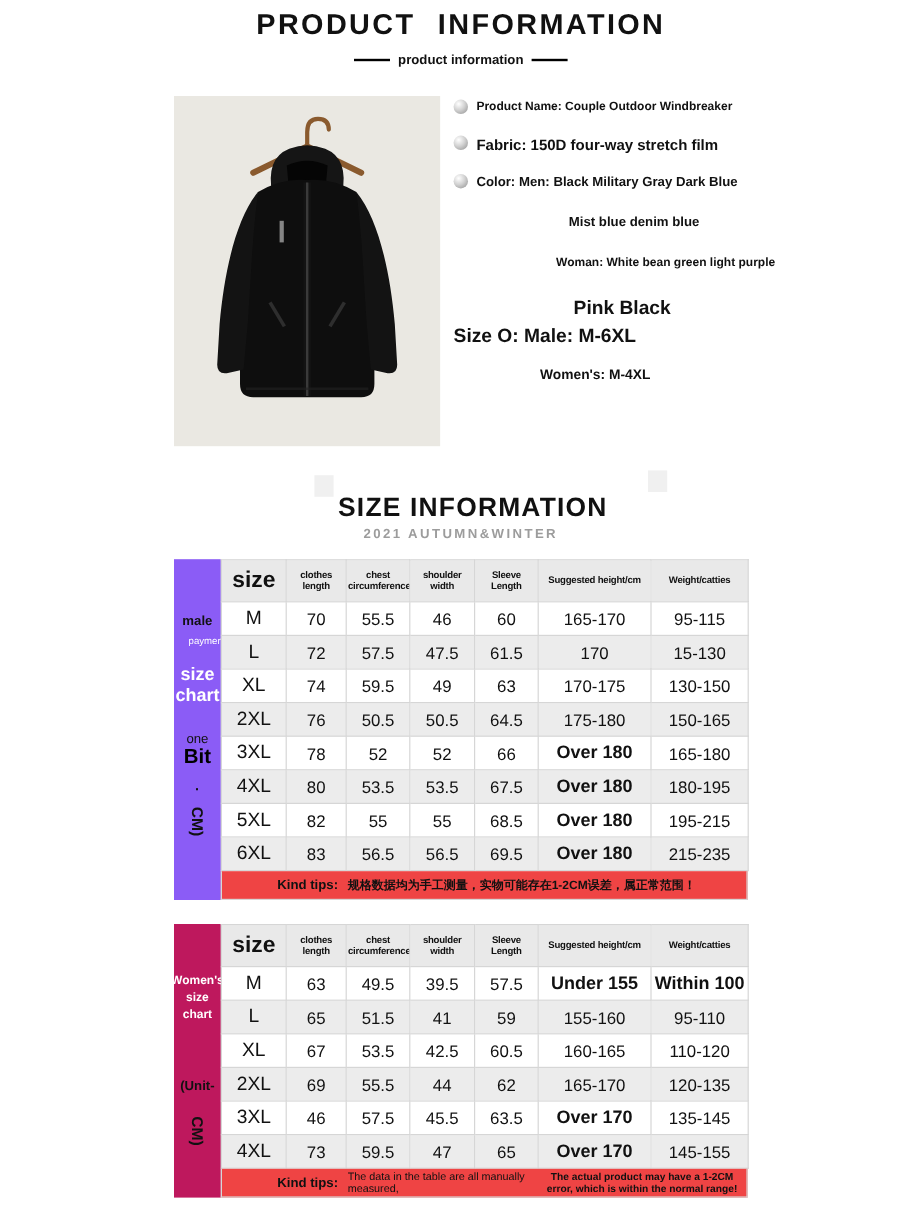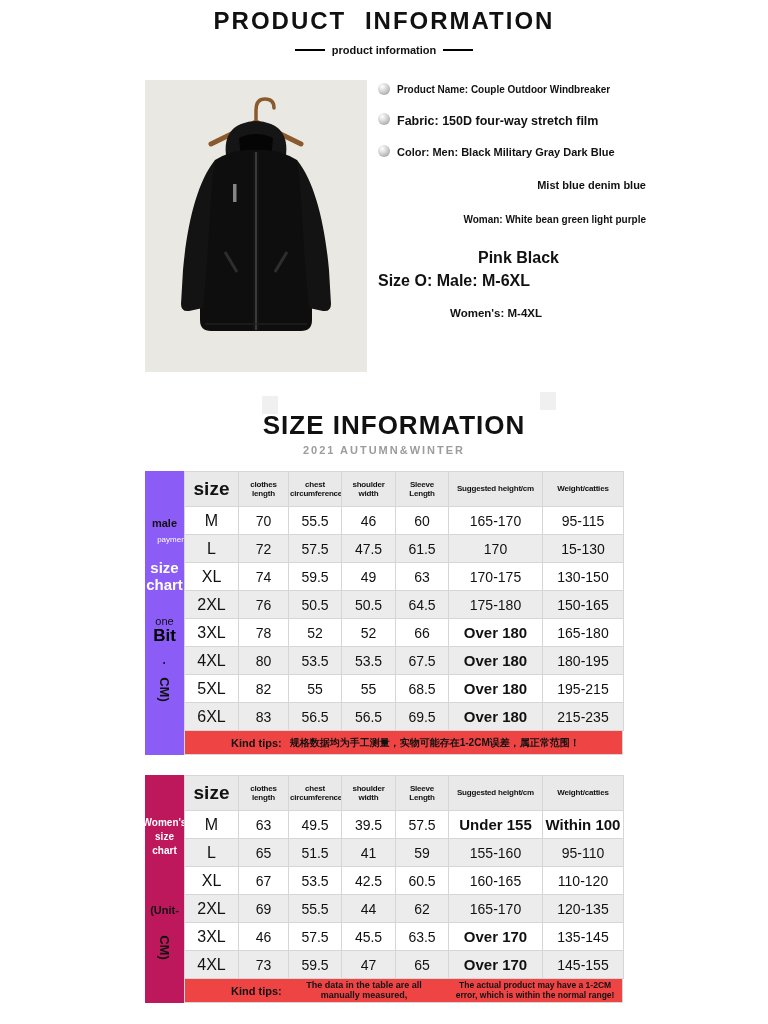--- a/index.html
+++ b/index.html
@@ -24,29 +24,29 @@
   .product-info { position:absolute; left:378px; top:4px; width:268px; }
   .bullet { display:flex; align-items:flex-start; gap:7px; margin-bottom:18px; }
   .dot {
     width:12px; height:12px; border-radius:50%; flex:0 0 12px; margin-top:-1px;
     background:radial-gradient(circle at 35% 30%, #ffffff, #d2d2d2 45%, #8e8e8e);
   }
   .btext { font-weight:700; line-height:1.15; }
   .b1 .btext { font-size:10px; }
   .b2 .btext { font-size:12.5px; }
   .b3 .btext { font-size:11px; }
-  .line-mist  { margin:20px 0 0 96px;  font-size:11px;   font-weight:700;text-align:right; }
+  .line-mist  { margin:20px 0 0 96px;  font-size:11px;   font-weight:700; }
   .line-woman { margin:23px 0 0 60px;  font-size:10px;   font-weight:700;text-align:right; }
   .line-pink  { margin:24px 0 0 100px; font-size:16px;   font-weight:700; }
   .line-sizeo { margin:5px 0 0 0;      font-size:16px;   font-weight:700; }
   .line-women { margin:17px 0 0 72px;  font-size:11.5px; font-weight:700; }
 
   
   .size-head { position:relative; margin-top:30px; }
-  .size-title { text-align:center; font-size:26px; font-weight:800; letter-spacing:1px;padding-left:20px; }
+  .size-title { text-align:center; font-size:22px; font-weight:800; letter-spacing:1px;padding-left:20px; }
   .size-sub { text-align:center; margin-top:3px; color:#9c9c9c; font-size:11px; font-weight:700; letter-spacing:2px; }
   .wm { position:absolute; width:16px; height:18px; background:rgba(0,0,0,0.06); }
   .wm-left { left:262px; top:-14px; }
   .wm-right { left:540px; top:-18px; }
 
   
   .chart { display:flex; margin-left:145px; width:478px; }
   .male-chart { margin-top:15px; }
   .female-chart { margin-top:20px; }
   .side { width:39px; display:flex; flex-direction:column; align-items:center; flex:0 0 39px; }
@@ -68,21 +68,21 @@
   td:first-child { font-size:16px; }
   tbody tr:nth-child(even) td { background:#ececec; }
   td.emph { font-weight:700; font-size:15px; }
 
   .tips {
     border:1px solid #d6d6d6; border-top:none; height:23px;
     display:flex; align-items:center; background:#ef4444;
   }
   .tips .label { font-weight:700; font-size:11px; margin-left:46px; margin-right:8px; white-space:nowrap; }
   .tips .txt  { font-weight:700; font-size:10px; white-space:nowrap; }
-  .tips .txt1 { font-weight:700; font-size:9px; width:175px; text-align:center; line-height:1.1; }
+  .tips .txt1 { font-weight:400; font-size:9px; width:175px; text-align:left; line-height:1.1; }
   .tips .txt2 { font-weight:700; font-size:8.5px; width:205px; text-align:center; line-height:1.1; margin-left:10px; }
 
   
   .s-male    { margin-top:46px; font-size:11px; color:#111; font-weight:700; }
   .s-payment { margin-top:6px;  font-size:8px;  color:#fff;padding-left:16px; }
   .s-size    { margin-top:16px; font-size:15px; color:#fff; font-weight:700; line-height:1.1; }
   .s-chart   { font-size:15px; color:#fff; font-weight:700; line-height:1.1; }
   .s-one     { margin-top:22px; font-size:11px; color:#111; }
   .s-bit     { font-size:17px; color:#000; font-weight:700; line-height:1.1; }
   .s-dot     { margin-top:10px; font-size:12px; color:#111; font-weight:700; }

